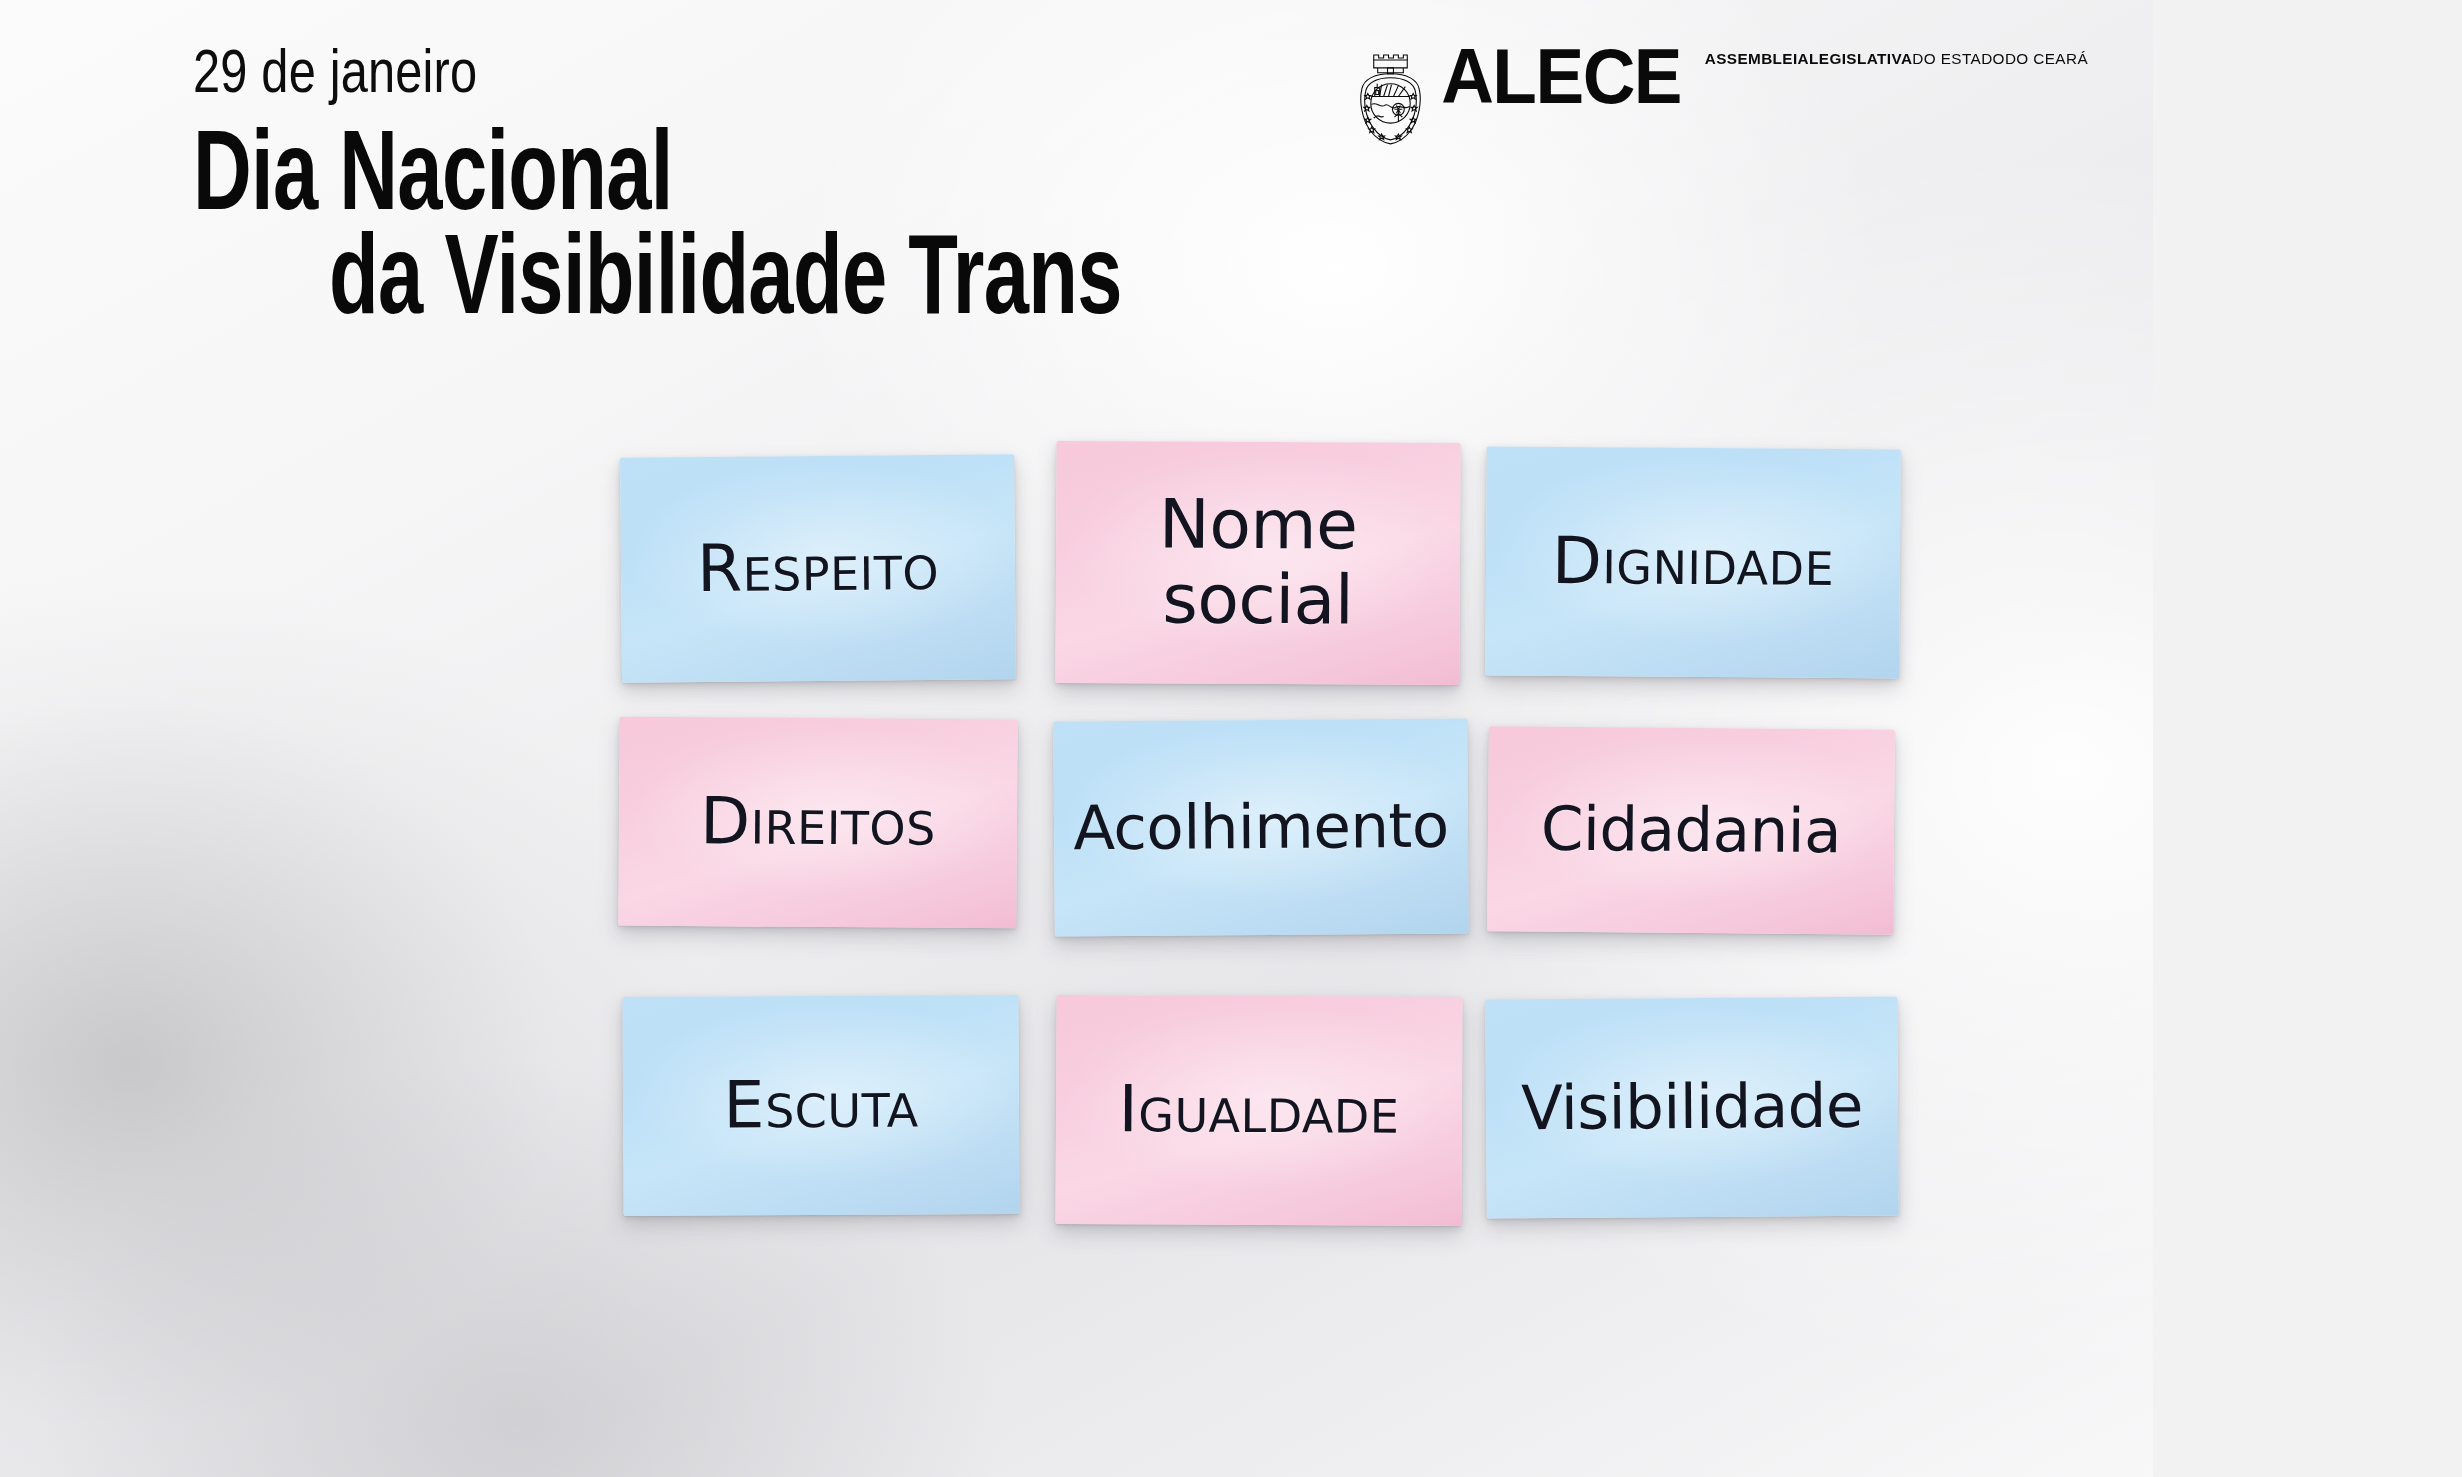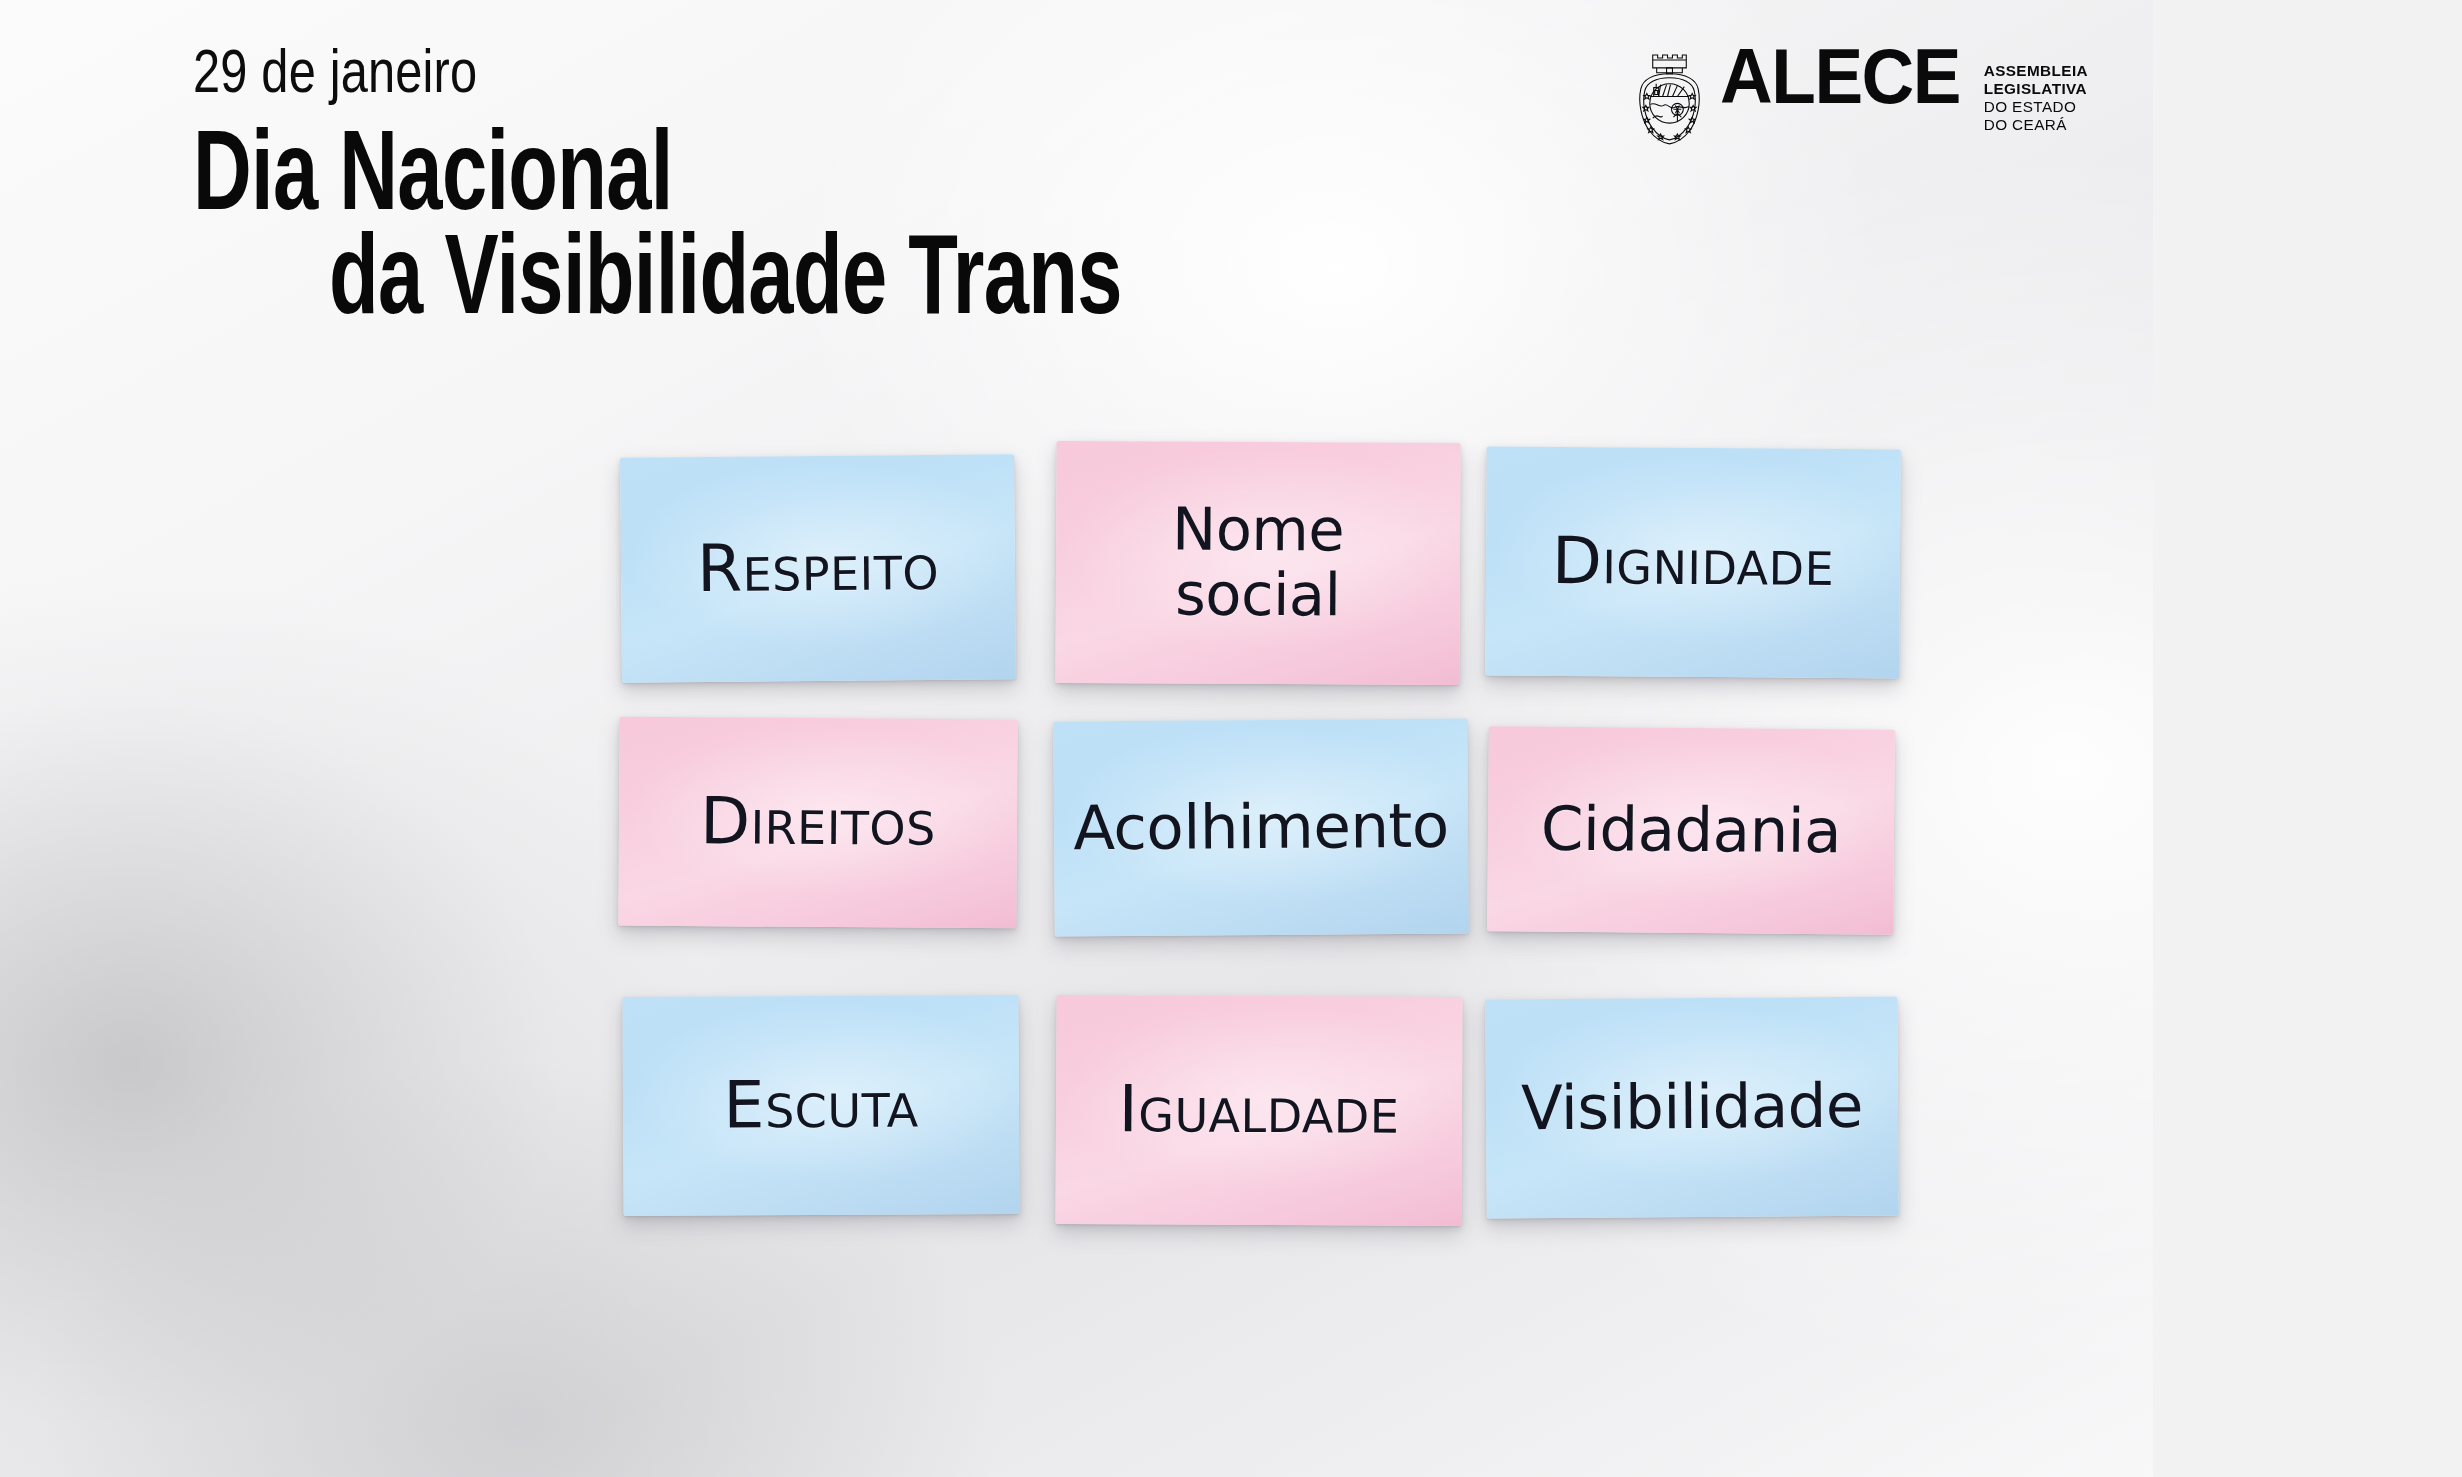--- a/index.html
+++ b/index.html
@@ -39,21 +39,21 @@
 
   
   #logo{position:absolute;right:65px;top:47px;display:flex;gap:13.8px;}
   #crest{width:73px;height:99px;flex:0 0 auto;}
   .wordmark{
     font-family:"Liberation Sans",sans-serif;font-weight:700;
     font-size:73px;line-height:0.86;color:#0a0a0a;letter-spacing:-1.5px;
     transform:scaleY(1.06);transform-origin:left center;
   }
   #logo-sub{
-    display:flex;flex-direction:column;justify-content:center;
+    display:flex;flex-direction:row;justify-content:center;
     margin-left:9.9px;padding-top:3px;
   }
   #logo-sub div{
     font-family:"Liberation Sans",sans-serif;font-size:15.3px;
     line-height:1.17;color:#0a0a0a;letter-spacing:0.4px;white-space:nowrap;
   }
   #logo-sub .strong{font-weight:700;}
   #logo-sub .light{font-weight:400;}
 
   
@@ -96,21 +96,21 @@
   .hand{transform:rotate(-0.6deg);}
   .caps .label{
     font-variant:small-caps;
     letter-spacing:0.5px;
     font-size:65px;
   }
   .lower .label{
     font-size:61px;
     letter-spacing:-0.5px;
   }
-  .two-line .label{font-size:59px;line-height:1.10;}
+  .two-line .label{font-size:68px;line-height:1.10;}
 
   
   #n0{left:0px;   top:0px;   width:394px;height:225px; transform:rotate(-0.5deg);}
   #n1{left:435px; top:-13.8px; width:404px;height:242px; transform:rotate(0.3deg);}
   #n2{left:865px; top:-7.9px;  width:414px;height:229px; transform:rotate(0.4deg);}
 
   #n3{left:-2px;  top:262px; width:398px;height:209px; transform:rotate(0.4deg);}
   #n4{left:433px; top:264px; width:414px;height:215px; transform:rotate(-0.4deg);}
   #n5{left:867px; top:272px; width:406px;height:205px; transform:rotate(0.5deg);}
 

